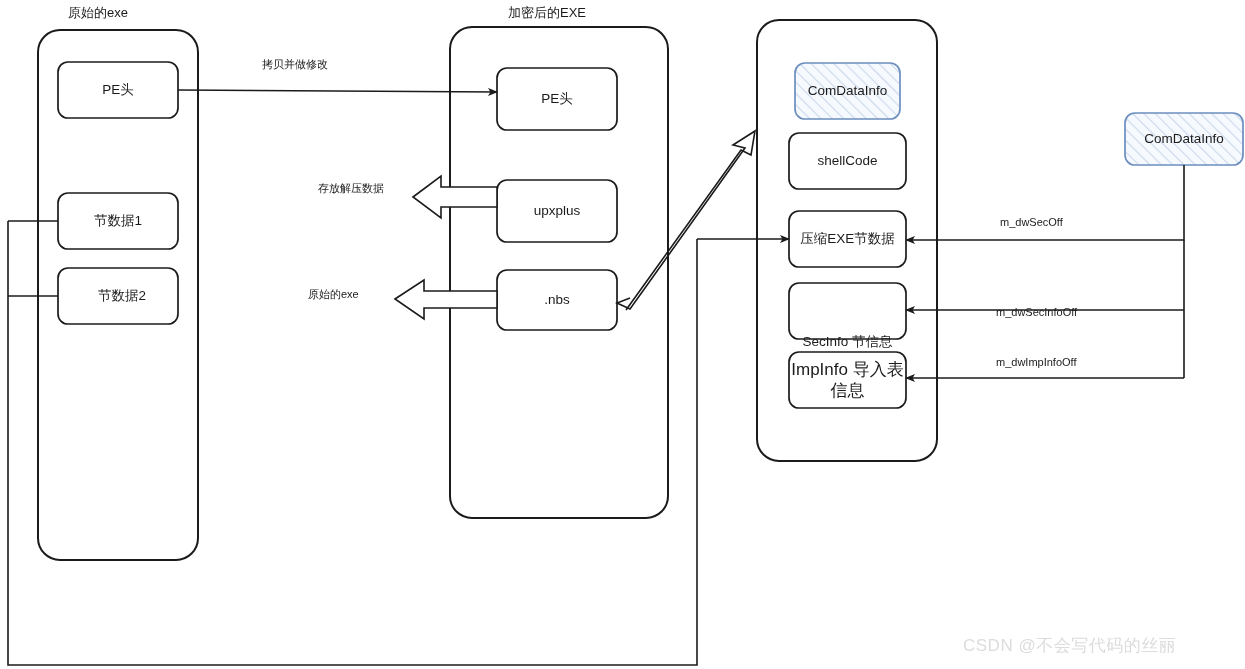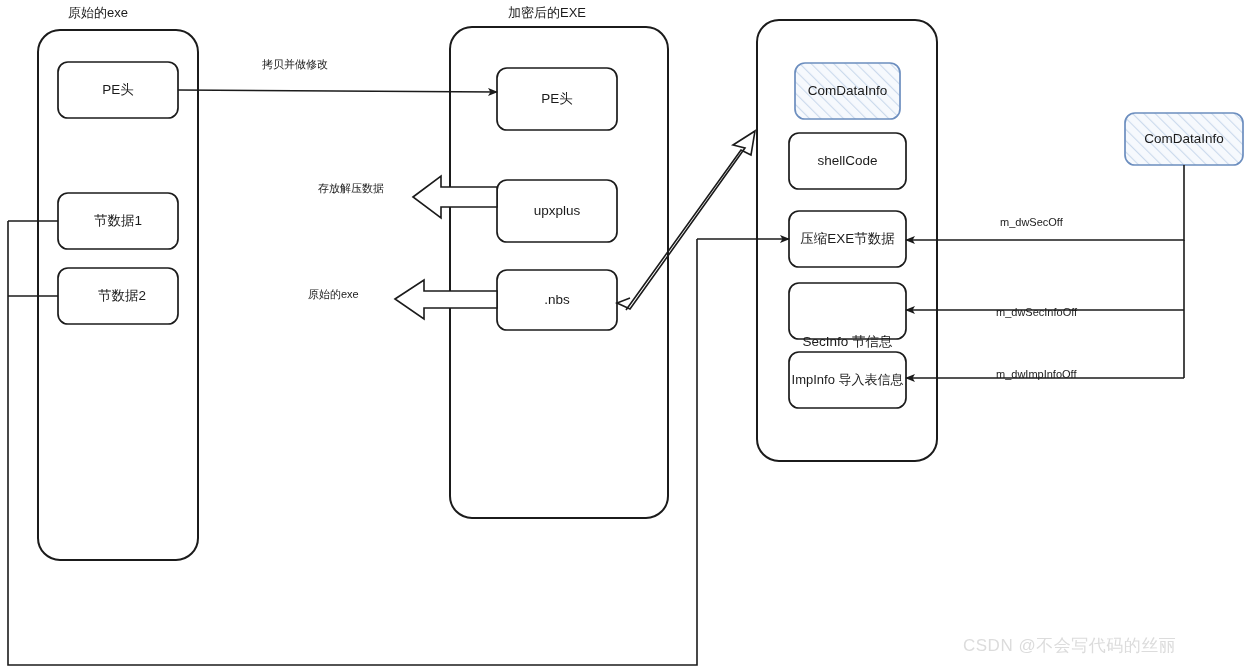--- a/index.html
+++ b/index.html
@@ -126,25 +126,25 @@
   <div class="node-label" style="left:58px; top:62px; width:120px; height:56px;">PE头</div>
   <div class="node-label" style="left:58px; top:193px; width:120px; height:56px;text-align:center;">节数据1</div>
   <div class="node-label" style="left:58px; top:268px; width:128px; height:56px;">节数据2</div>
   <div class="node-label" style="left:497px; top:68px; width:120px; height:62px;">PE头</div>
   <div class="node-label" style="left:497px; top:180px; width:120px; height:62px;">upxplus</div>
   <div class="node-label" style="left:497px; top:270px; width:120px; height:60px;">.nbs</div>
   <div class="node-label" style="left:795px; top:63px; width:105px; height:56px;">ComDataInfo</div>
   <div class="node-label" style="left:789px; top:133px; width:117px; height:56px;">shellCode</div>
   <div class="node-label" style="left:789px; top:211px; width:117px; height:56px;">压缩EXE节数据</div>
   <div class="node-label" style="left:789px; top:283px; width:117px; height:56px;margin-top:31px;">SecInfo 节信息</div>
-  <div class="node-label" style="left:786px; top:352px; width:123px; height:56px; font-size:13px;">ImpInfo 导入表信息</div>
+  <div class="node-label" style="left:786px; top:352px; width:123px; height:56px; font-size:17px;">ImpInfo 导入表信息</div>
   <div class="node-label" style="left:1125px; top:113px; width:118px; height:52px;">ComDataInfo</div>
 
   <div class="edge-label" style="left:262px; top:57px;">拷贝并做修改</div>
   <div class="edge-label" style="left:318px; top:181px;">存放解压数据</div>
   <div class="edge-label" style="left:308px; top:287px;">原始的exe</div>
   <div class="edge-label" style="left:1000px; top:216px;">m_dwSecOff</div>
   <div class="edge-label" style="left:996px; top:286px;margin-top:20px;">m_dwSecInfoOff</div>
-  <div class="edge-label" style="left:996px; top:368px;">m_dwImpInfoOff</div>
+  <div class="edge-label" style="left:996px; top:356px;">m_dwImpInfoOff</div>
 
   <div class="watermark" style="left:963px; top:634px;">CSDN @不会写代码的丝丽</div>
 
 </div>
 
 </body></html>

